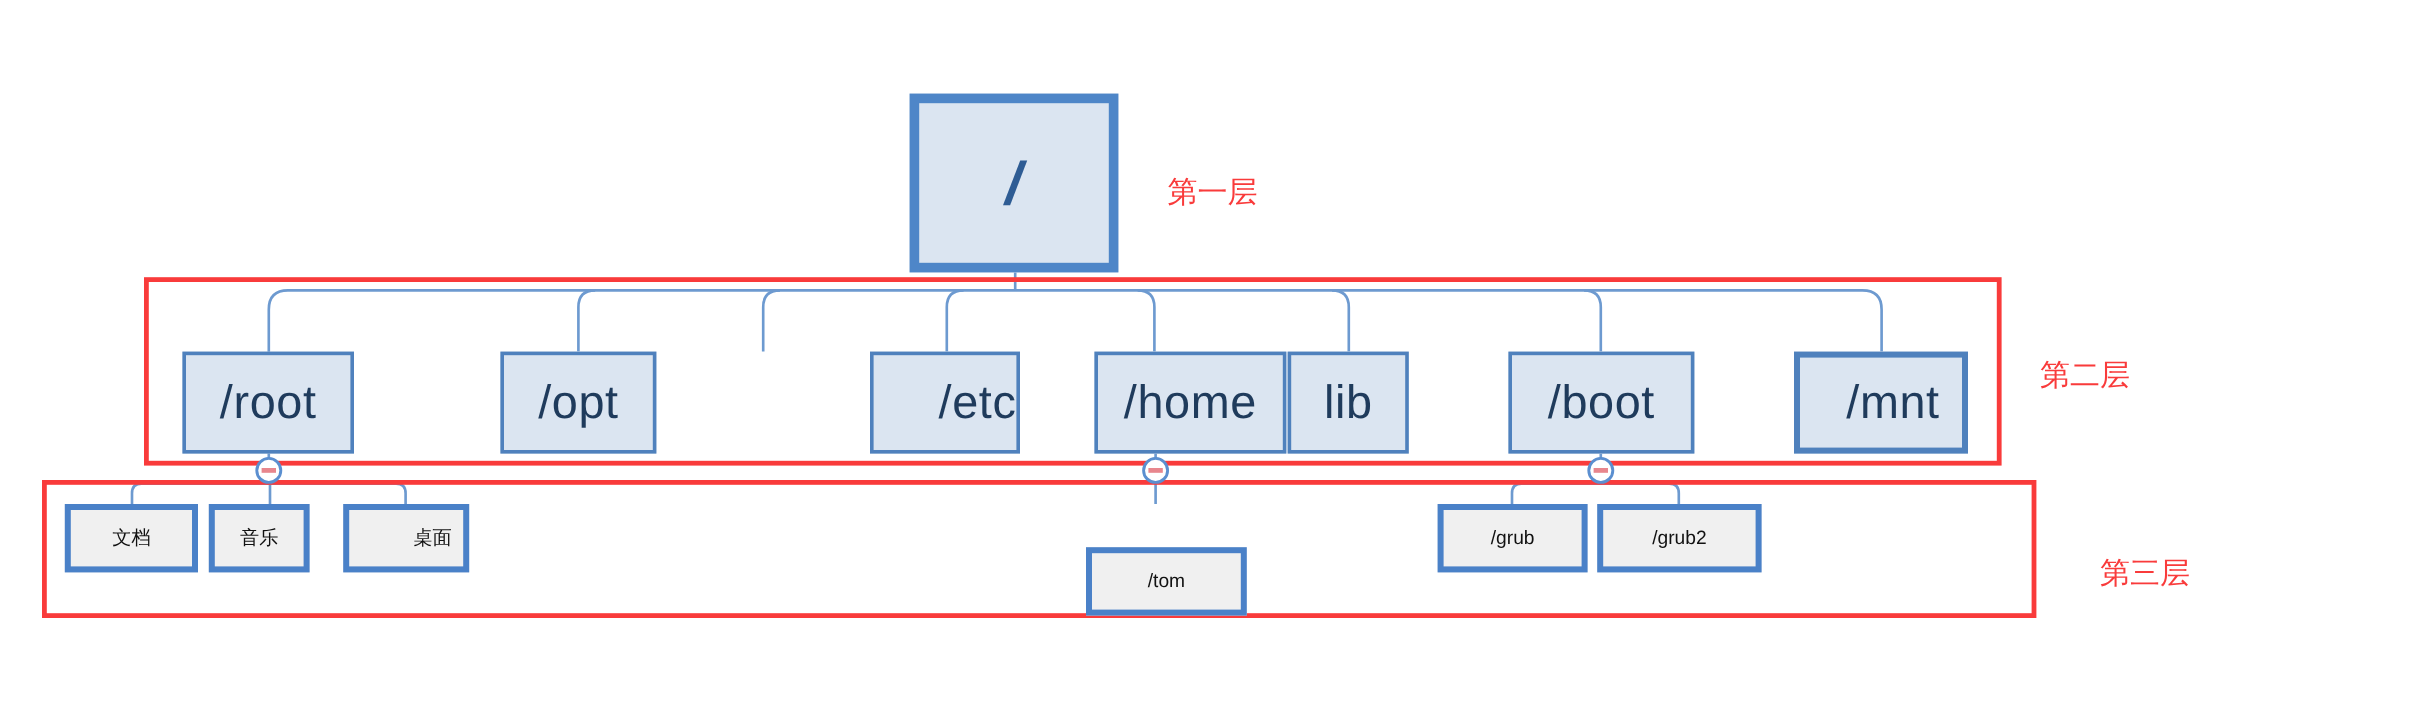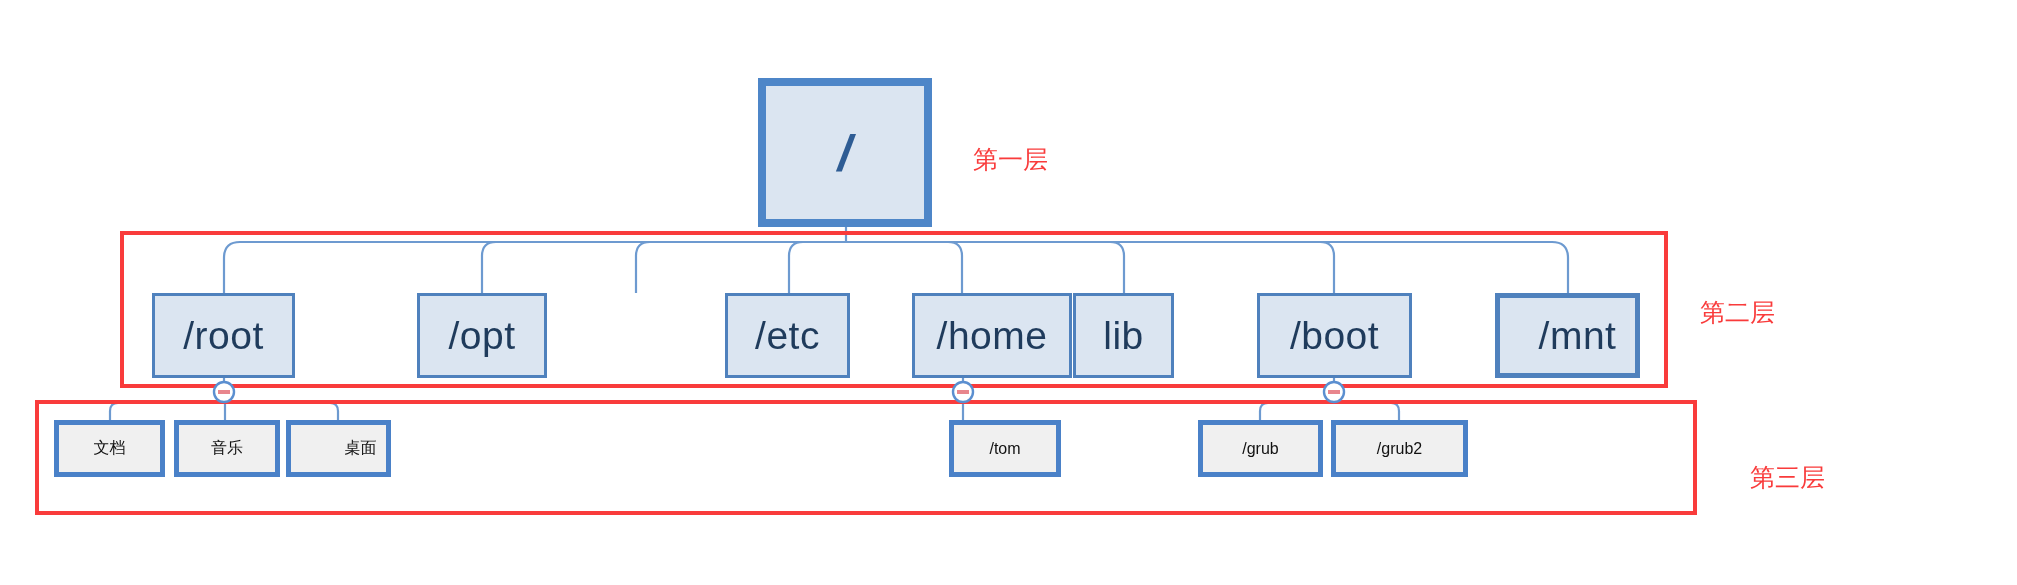--- a/index.html
+++ b/index.html
@@ -76,46 +76,46 @@
   <div class="node node-root">
     <span>/</span>
   </div>
 
   <div class="node lvl2" style="left:152px;width:143px;">
     <span>/root</span>
   </div>
   <div class="node lvl2" style="left:417px;width:130px;">
     <span>/opt</span>
   </div>
-  <div class="node lvl2" style="left:725px;width:125px;">
+  <div class="node lvl2" style="left:725px;width:125px;justify-content:flex-end;">
     <span>/etc</span>
   </div>
   <div class="node lvl2" style="left:912px;width:160px;">
     <span>/home</span>
   </div>
   <div class="node lvl2" style="left:1073px;width:101px;">
     <span>lib</span>
   </div>
   <div class="node lvl2" style="left:1257px;width:155px;">
     <span>/boot</span>
   </div>
   <div class="node lvl2 node-mnt" style="left:1495px;width:145px;padding-left:20px;">
     <span>/mnt</span>
   </div>
 
   <div class="leaf" style="left:54px;width:111px;">
     <span>文档</span>
   </div>
-  <div class="leaf" style="left:174px;width:106px;">
+  <div class="leaf" style="left:174px;width:84px;">
     <span>音乐</span>
   </div>
   <div class="leaf" style="left:286px;width:105px;padding-left:44px;">
     <span>桌面</span>
   </div>
-  <div class="leaf" style="left:949px;width:112px;">
+  <div class="leaf" style="left:905px;width:134px;margin-top:36px;">
     <span>/tom</span>
   </div>
   <div class="leaf" style="left:1198px;width:125px;">
     <span>/grub</span>
   </div>
   <div class="leaf" style="left:1331px;width:137px;">
     <span>/grub2</span>
   </div>
 
   <svg class="toggles" width="2017" height="585">

